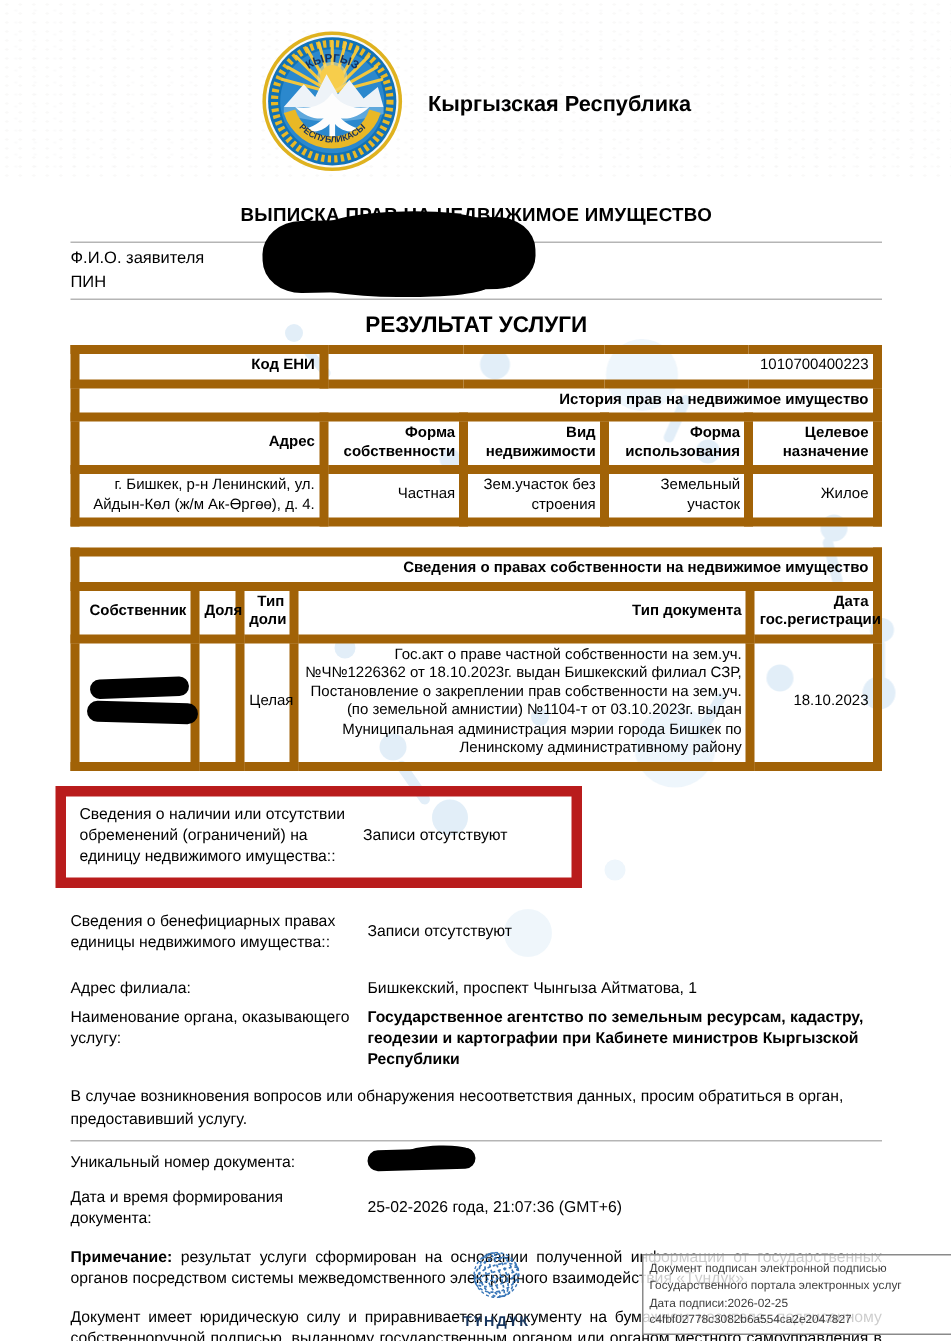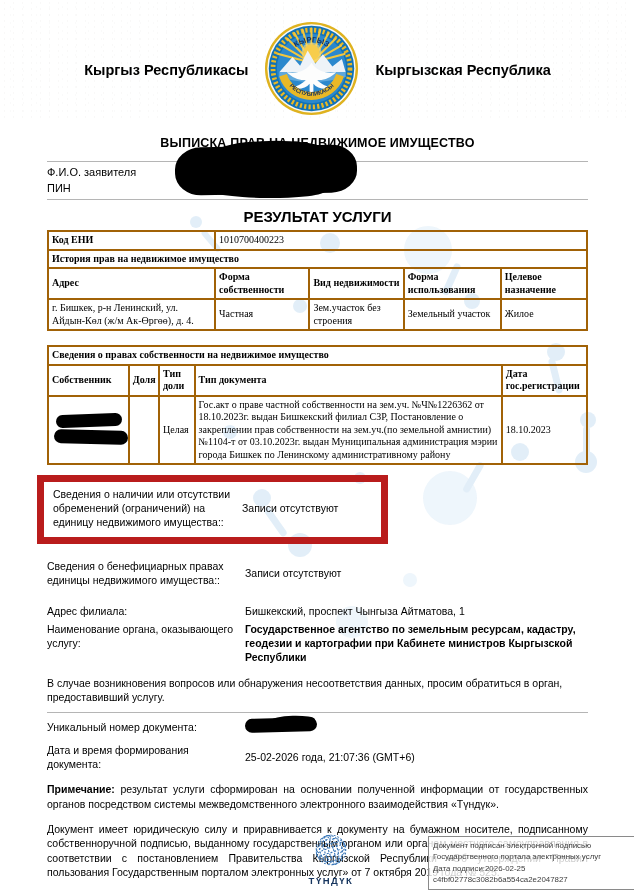--- a/index.html
+++ b/index.html
@@ -30,21 +30,21 @@
   .redact-big{
     position:absolute;left:128px;top:-16px;width:182px;height:48px;background:#000;
     border-radius:26px/22px;transform:rotate(-1.2deg);
   }
   .redact-big::before{content:"";position:absolute;left:40px;top:-5px;width:110px;height:20px;background:#000;border-radius:50%;}
   .redact-big::after{content:"";position:absolute;left:30px;bottom:-4px;width:120px;height:16px;background:#000;border-radius:50%;transform:rotate(2deg);}
 
   .section-heading{margin-top:8px;text-align:center;font-weight:bold;font-size:15px;}
 
   table{border-collapse:collapse;width:100%;table-layout:fixed;font-size:10px;}
-  td,th{border:2px solid #a16207;padding:2px 3px;text-align:left;vertical-align:middle;line-height:1.25;font-family:Liberation Serif, serif;}
+  td,th{border:6px solid #a16207;padding:2px 3px;text-align:right;vertical-align:middle;line-height:1.25;}
   th{font-weight:bold;}
   .tbl1{margin-top:5px;}
   .tbl2{margin-top:14px;}
   .span-title{font-weight:bold;}
 
   .redact-line{display:inline-block;background:#000;border-radius:7px;}
   .owner-redact{position:relative;height:34px;}
   .owner-redact .r1{position:absolute;left:4px;top:1px;width:66px;height:13px;transform:rotate(-2deg);}
   .owner-redact .r2{position:absolute;left:2px;top:17px;width:74px;height:14px;transform:rotate(1.5deg);border-radius:8px;}
 
@@ -106,21 +106,20 @@
       <circle cx="196" cy="222" r="6"></circle>
       <rect x="208" y="228" width="6" height="26" rx="3" transform="rotate(-40 211 241)"></rect>
       <circle cx="352" cy="622" r="16" opacity="0.55"></circle>
       <circle cx="410" cy="580" r="7" opacity="0.6"></circle>
     </g>
   </svg>
 
   <div class="content">
 
     <div class="header">
-      <span class="hdr-name">Кыргыз Республикасы</span>
 
       <span class="emblem">
         <svg width="95" height="95" viewBox="0 0 100 100">
           <circle cx="50" cy="50" r="49" fill="#dfb21f"></circle>
           <circle cx="50" cy="50" r="46.5" fill="#f6f9fc"></circle>
           <circle cx="50" cy="50" r="45" fill="#1272b6"></circle>
           <circle cx="50" cy="50" r="40.5" fill="none" stroke="#e9b826" stroke-width="5" stroke-dasharray="2.3 2.3"></circle>
           <circle cx="50" cy="50" r="36.5" fill="#2b88cd"></circle>
           <g stroke="#f2c63d" stroke-width="2.2" stroke-linecap="round">
             <line x1="50" y1="44" x2="50" y2="8"></line>

